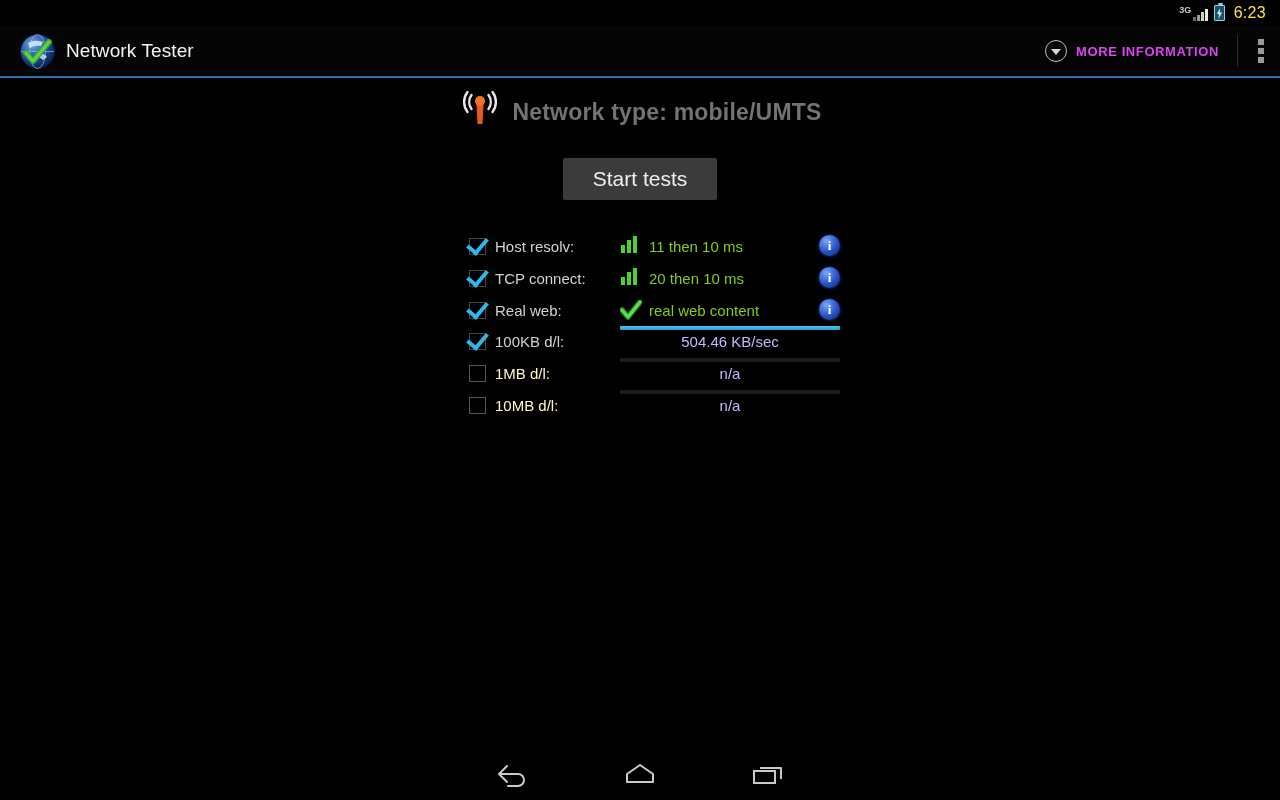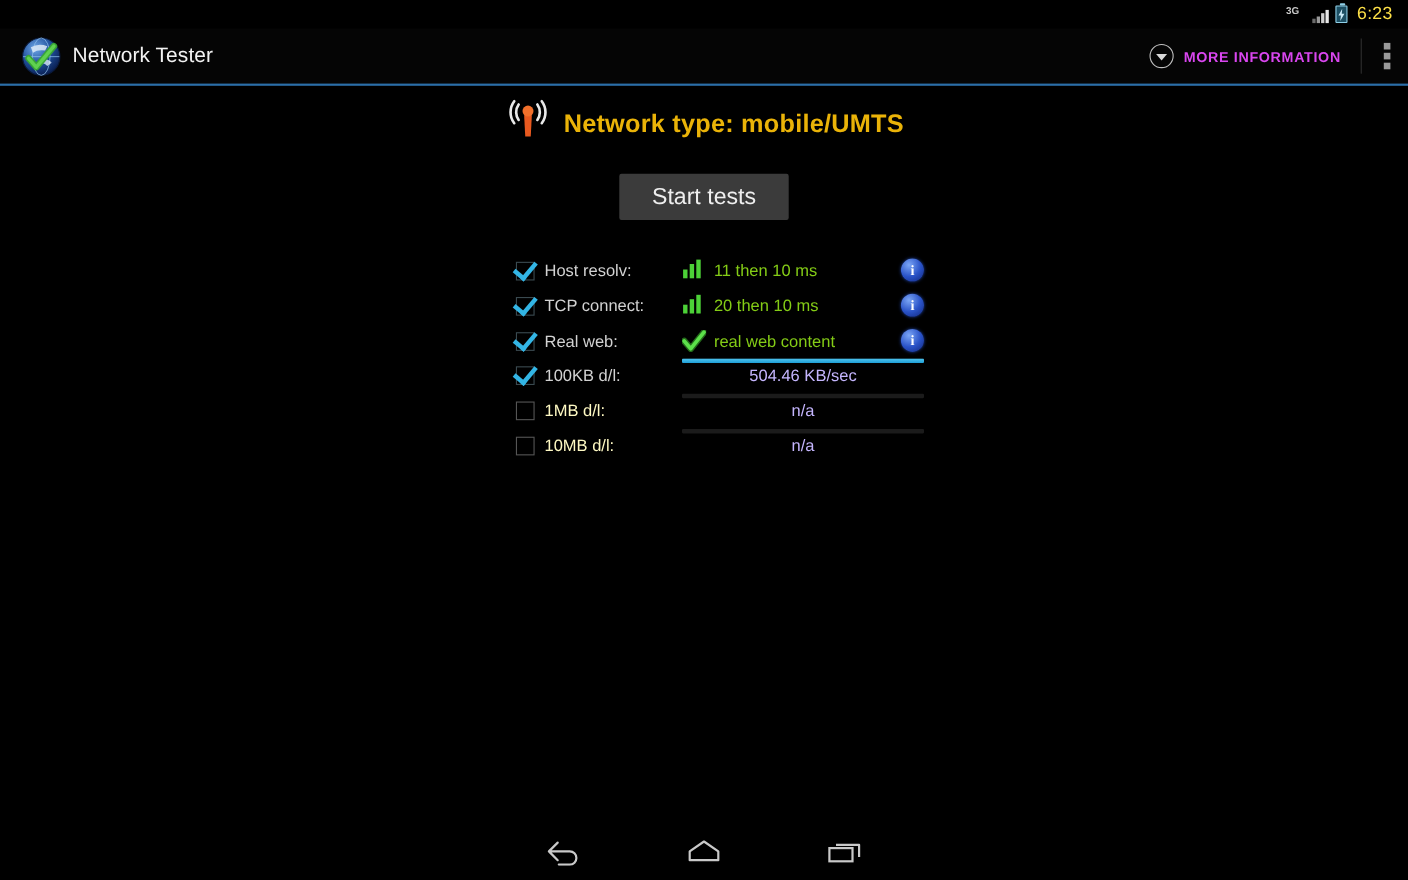--- a/index.html
+++ b/index.html
@@ -16,21 +16,21 @@
     position:absolute; top:0; left:0; width:1280px; height:26px;
     background:#000;
     display:flex; align-items:center; justify-content:flex-end;
     padding-right:14px; gap:6px;
   }
   #status-bar .sb-net {
     display:flex; align-items:flex-end; gap:1px; height:16px;
   }
   .net-label {
     font-size:9px; color:#c8c8c8; line-height:1;
-    align-self:flex-start; margin-top:1px; margin-right:11px;
+    align-self:flex-start; margin-top:1px; margin-right:1px;
     font-weight:bold;
   }
   .sig-bars { display:flex; align-items:flex-end; gap:1.5px; height:13px; }
   .sig-bars i { display:block; width:2.5px; background:#dcdcdc; }
   .sig-bars i:nth-child(1){ height:4px; background:#6a6a6a;}
   .sig-bars i:nth-child(2){ height:6.5px; background:#9a9a9a;}
   .sig-bars i:nth-child(3){ height:9px; background:#cfcfcf;}
   .sig-bars i:nth-child(4){ height:12px; background:#e8e8e8;}
   .battery {
     width:11px; height:16px; border:1.5px solid #8fd0e8;
@@ -86,21 +86,21 @@
 
   
   #content { position:absolute; top:78px; left:0; width:1280px; height:670px; }
 
   #net-type-row {
     position:absolute; top:12px; left:0; width:1280px;
     display:flex; align-items:center; justify-content:center; gap:10px;
   }
   #antenna-icon { width:44px; height:44px; position:relative; }
   #net-type-text {
-    color:#eab308; font-size:23px; font-weight:bold; letter-spacing:0.2px;
+    color:#737373; font-size:23px; font-weight:bold; letter-spacing:0.2px;
   }
 
   #start-tests-btn {
     position:absolute; top:80px; left:563px;
     width:154px; height:42px;
     background:#3b3b3b;
     border:none; border-radius:2px;
     color:#efefef; font-size:21px;
     font-family:"Liberation Sans", sans-serif;
     cursor:pointer;

